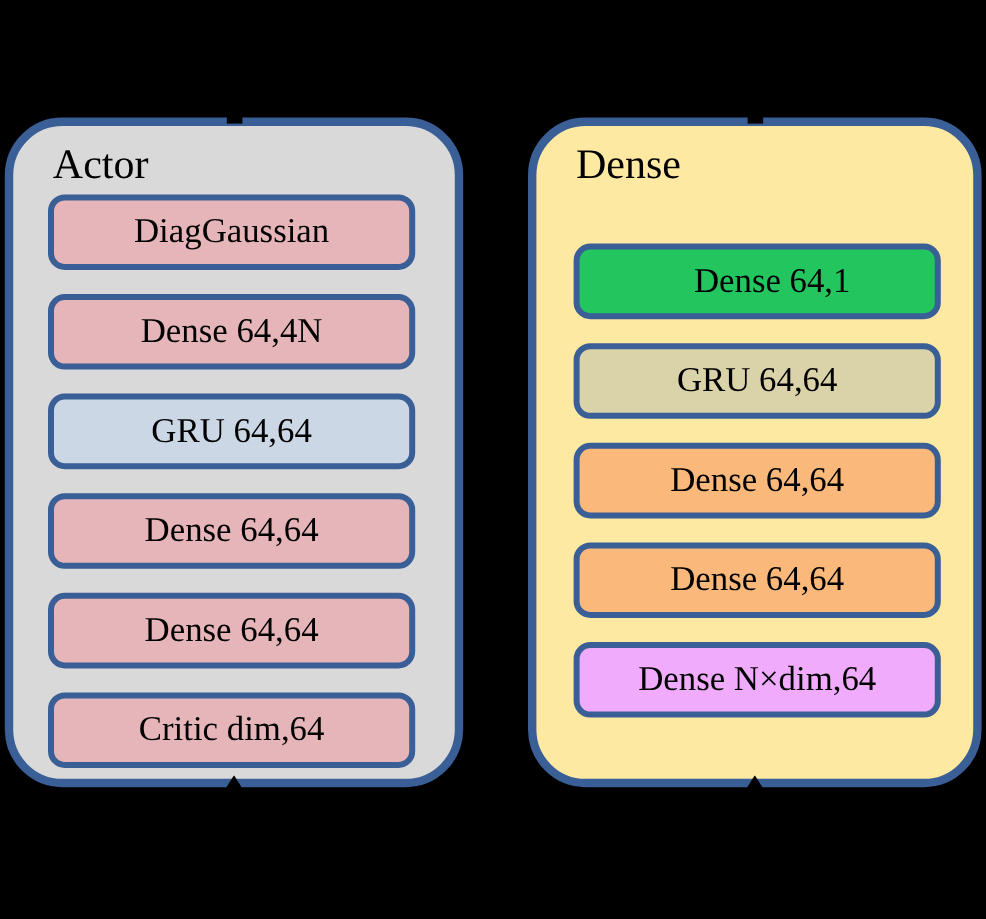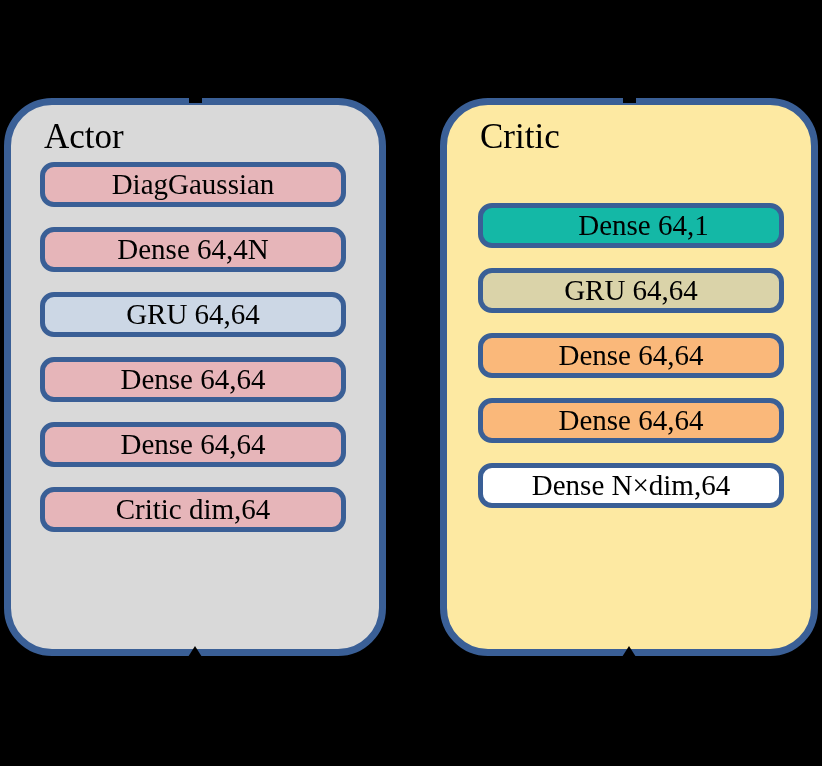--- a/index.html
+++ b/index.html
@@ -42,21 +42,21 @@
   .stack {
     display: flex;
     flex-direction: column;
     gap: 20px;
     width: 306px;
   }
   .panel.actor .stack { margin: 5px 0 0 29px; }
   .panel.critic .stack { margin: 46px 0 0 31px; }
   .layer {
     box-sizing: border-box;
-    height: 45px;
+    height: 63px;
     border: 5px solid #3A5F96;
     border-radius: 14px;
     display: flex;
     align-items: center;
     justify-content: center;
     font-size: 29px;
     color: #000000;
     font-family: "Liberation Serif", serif;
   }
   
@@ -94,24 +94,24 @@
         <div class="layer" style="background: rgb(204, 215, 229); border-color: rgb(58, 95, 150);">GRU 64,64</div>
         <div class="layer" style="background: rgb(230, 181, 185); border-color: rgb(58, 95, 150);">Dense 64,64</div>
         <div class="layer" style="background: rgb(230, 181, 185); border-color: rgb(58, 95, 150);">Dense 64,64</div>
         <div class="layer" style="background: rgb(230, 181, 185); border-color: rgb(58, 95, 150);">Critic dim,64</div>
       </div>
     <div class="notch-bottom"></div>
   </section>
 
   <section class="panel critic" style="background: rgb(253, 233, 162); border-color: rgb(58, 95, 150);">
     <div class="notch-top"></div>
-    <h2 class="panel-title">Critic</h2>
+    <h2 class="panel-title">Dense</h2>
     <div class="stack">
-        <div class="layer" style="background: #14b8a6; border-color: rgb(58, 95, 150); padding-left: 25px;">Dense 64,1</div>
+        <div class="layer" style="background: #22c55e; border-color: rgb(58, 95, 150); padding-left: 25px;">Dense 64,1</div>
         <div class="layer" style="background: rgb(218, 211, 169); border-color: rgb(58, 95, 150);">GRU 64,64</div>
         <div class="layer" style="background: rgb(250, 184, 122); border-color: rgb(58, 95, 150);">Dense 64,64</div>
         <div class="layer" style="background: rgb(250, 184, 122); border-color: rgb(58, 95, 150);">Dense 64,64</div>
-        <div class="layer" style="background: #ffffff; border-color: rgb(58, 95, 150);">Dense N×dim,64</div>
+        <div class="layer" style="background: #f0abfc; border-color: rgb(58, 95, 150);">Dense N×dim,64</div>
       </div>
     <div class="notch-bottom"></div>
   </section>
 
 </div>
 
 </body></html>

